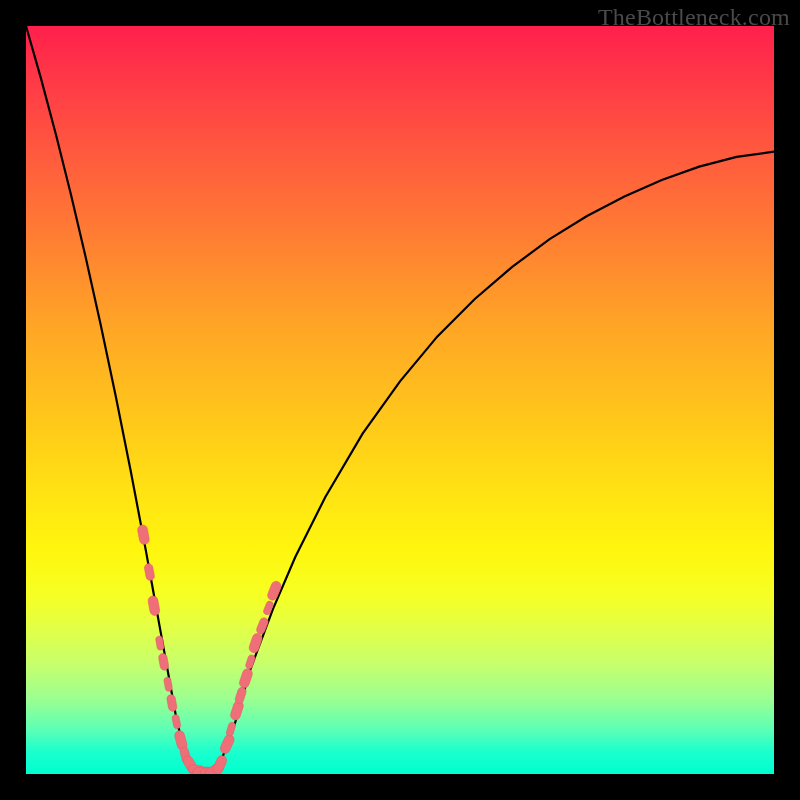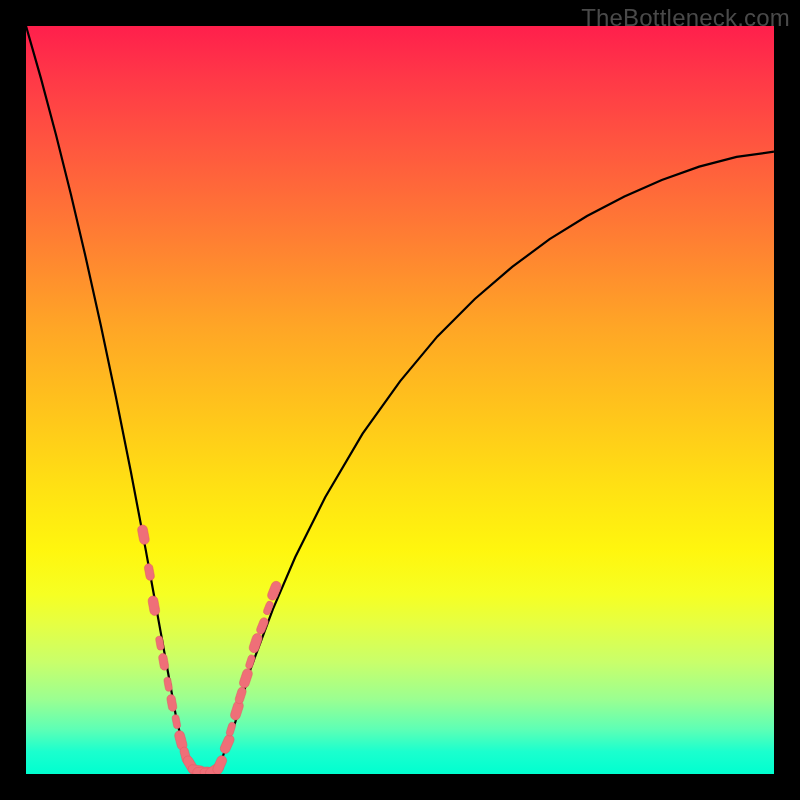--- a/index.html
+++ b/index.html
@@ -11,20 +11,21 @@
     background: #000;
     font-family: Arial, Helvetica, sans-serif;
   }
   .frame {
     position: absolute;
     left: 0;
     top: 0;
     width: 800px;
     height: 800px;
     background: #000;
+    font-family: Liberation Serif, serif;
   }
   .plot {
     position: absolute;
     left: 26px;
     top: 26px;
     width: 748px;
     height: 748px;
     overflow: hidden;
   }
   .gradient {

